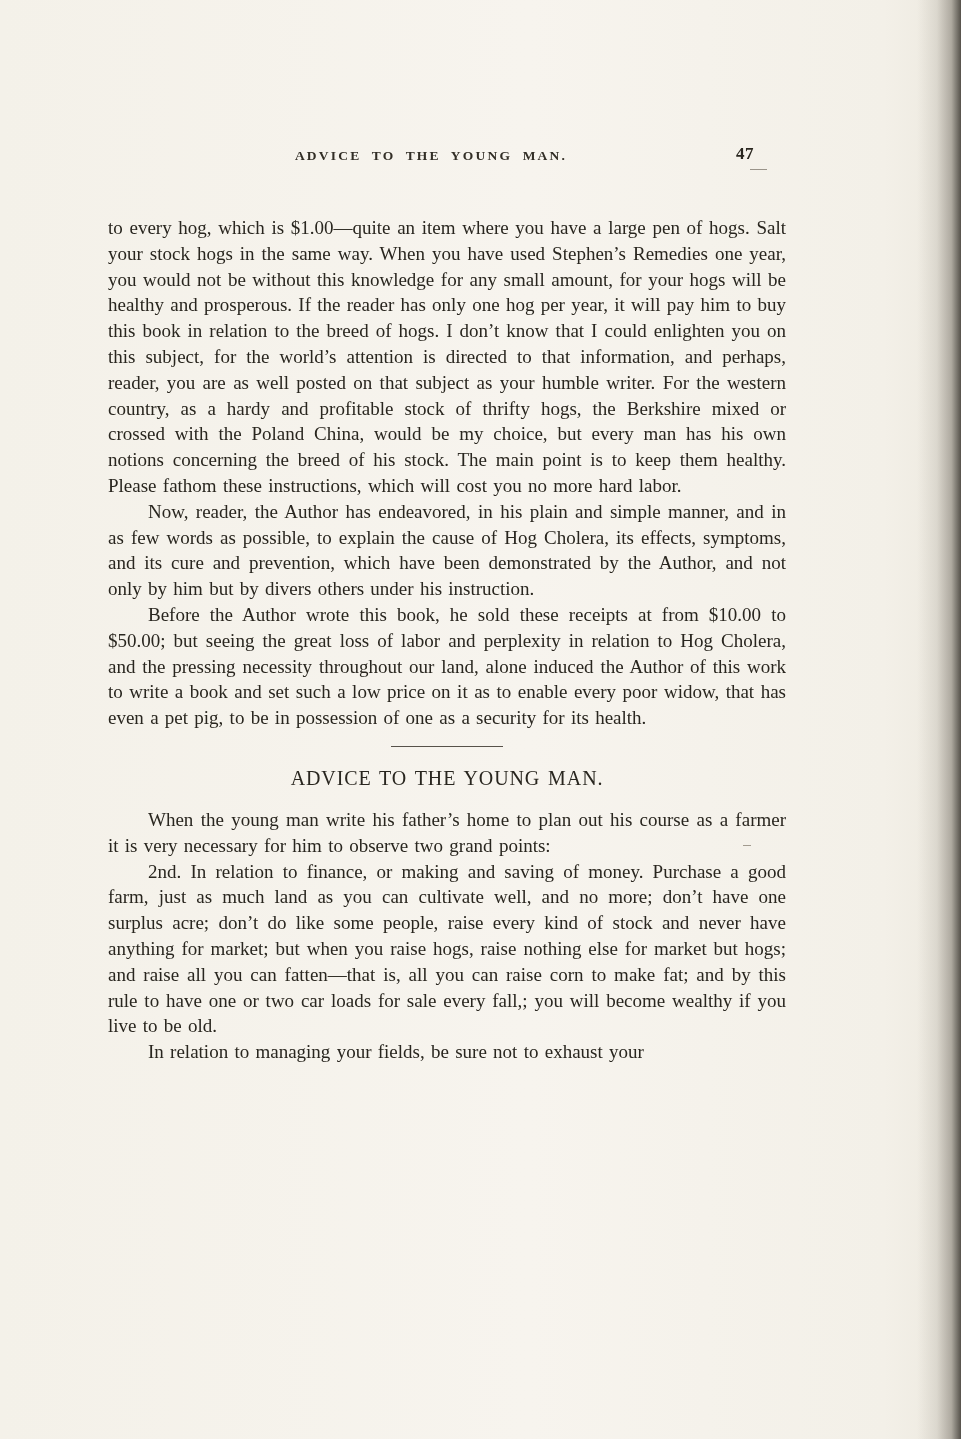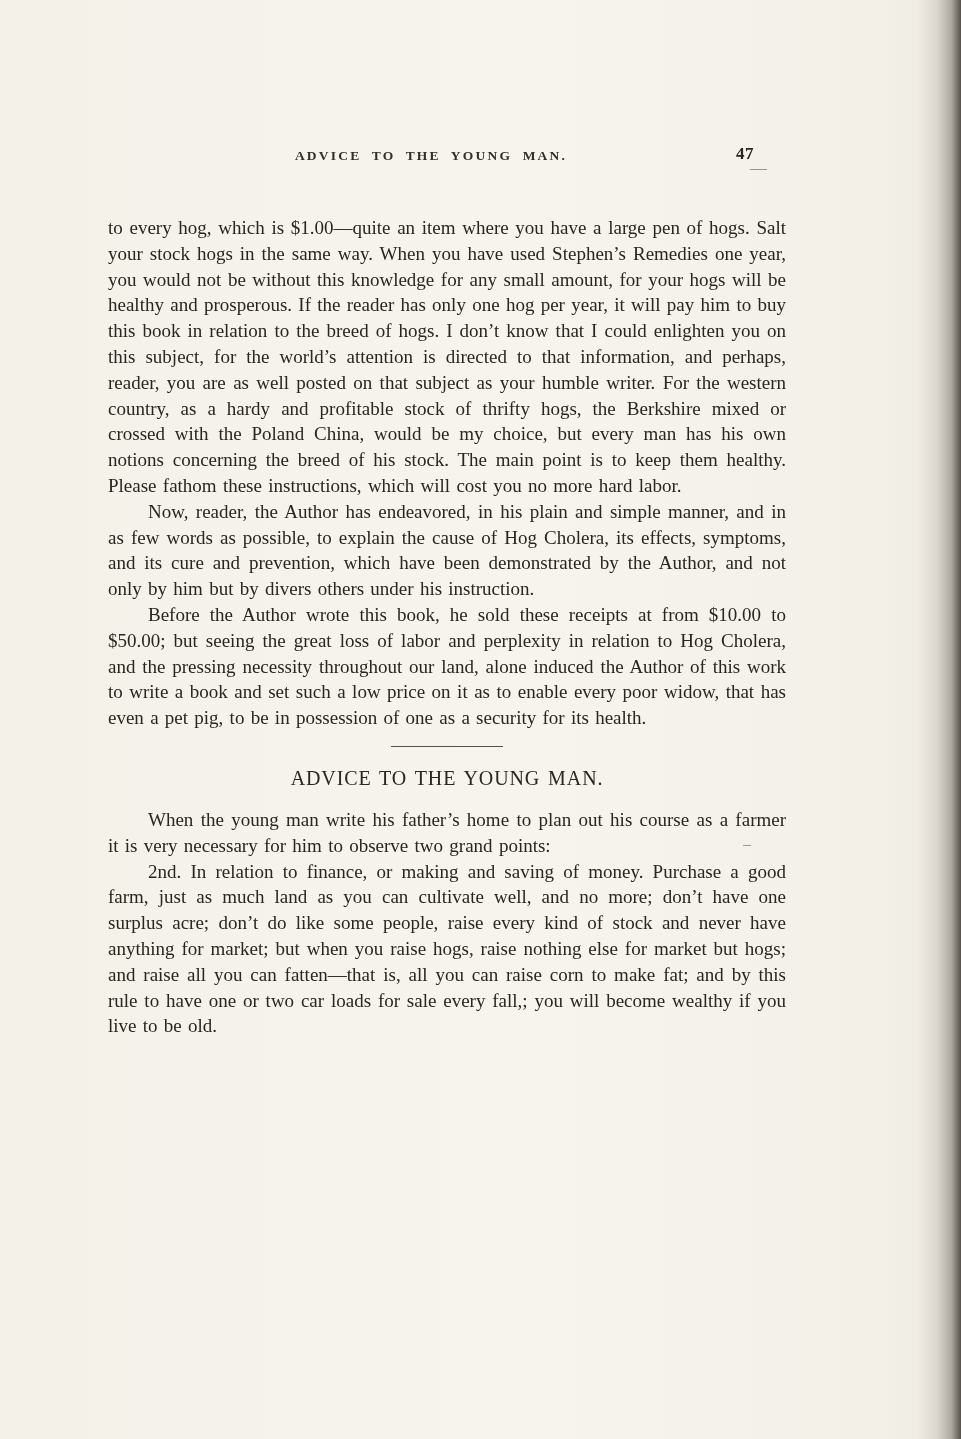--- a/index.html
+++ b/index.html
@@ -130,19 +130,20 @@
 
     <div class="divider"></div>
 
     <h2 class="section-heading">ADVICE TO THE YOUNG MAN.</h2>
 
     <p class="para indent">When the young man write his father’s home to plan out his course as a farmer it is very necessary for him to observe two grand points:</p>
 
 
     <p class="para indent">2nd. In relation to finance, or making and saving of money. Purchase a good farm, just as much land as you can cultivate well, and no more; don’t have one surplus acre; don’t do like some people, raise every kind of stock and never have anything for market; but when you raise hogs, raise nothing else for market but hogs; and raise all you can fatten—that is, all you can raise corn to make fat; and by this rule to have one or two car loads for sale every fall,; you will become wealthy if you live to be old.</p>
 
+    <p class="para indent">In relation to managing your fields, be sure not to exhaust your</p>
 
   </main>
 
   <span class="edge-artifact"></span>
   <div class="scan-edge"></div>
 
 </div>
 
 </body></html>

